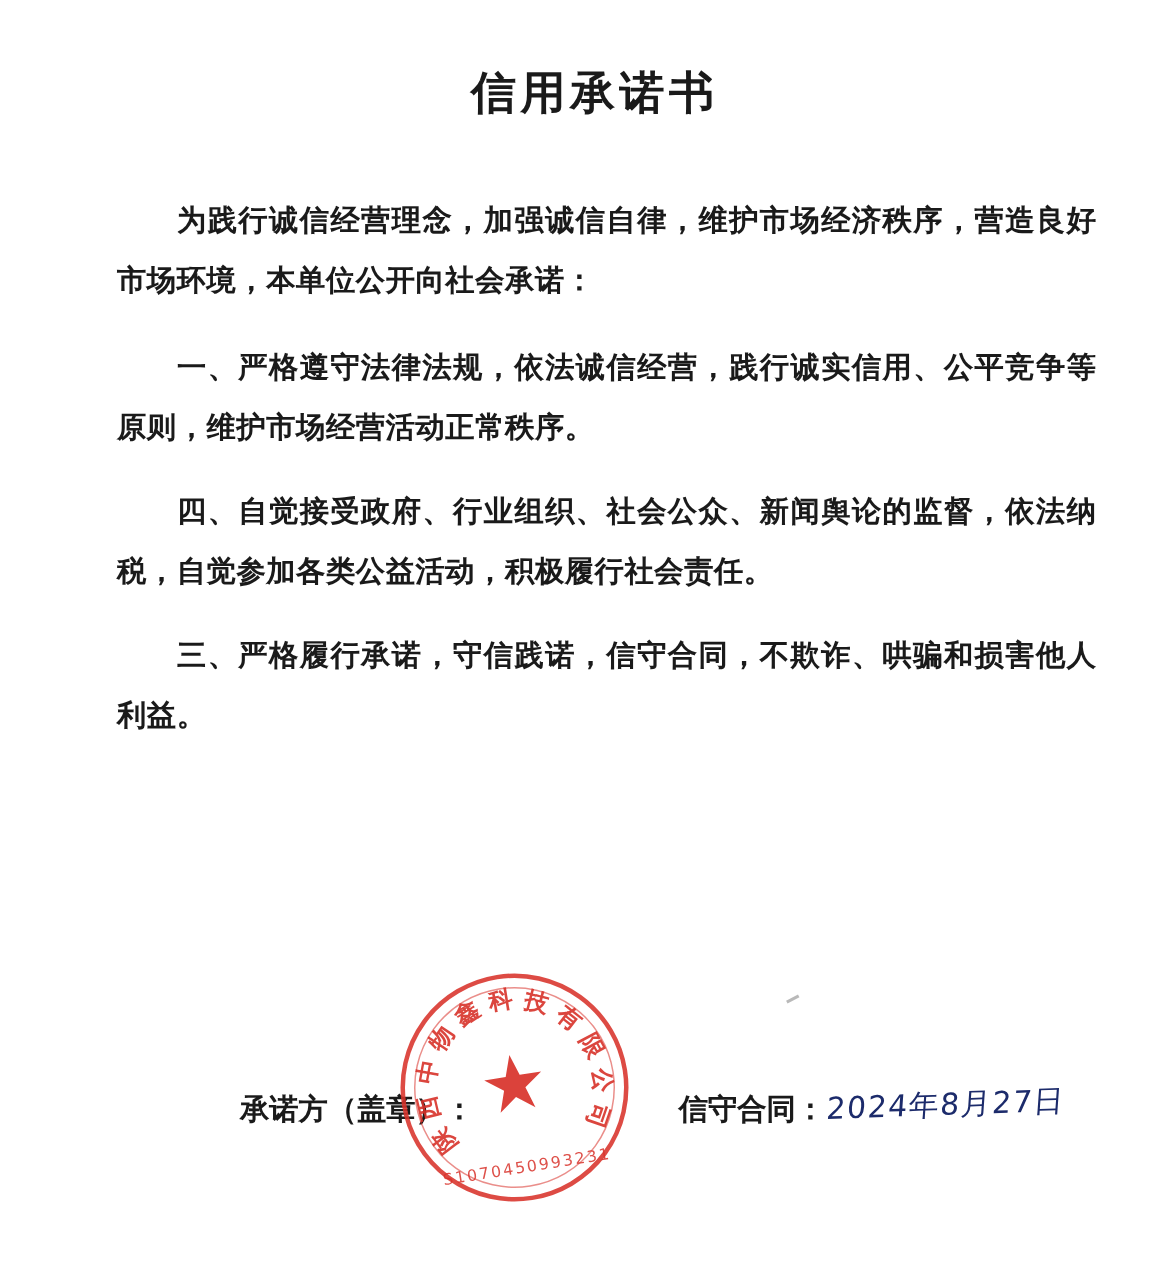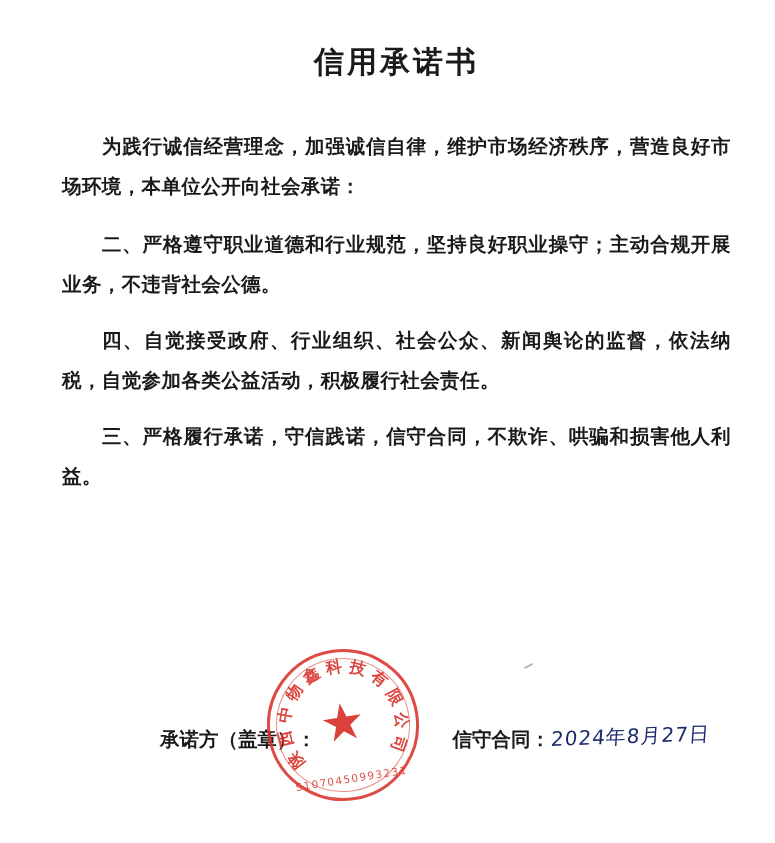--- a/index.html
+++ b/index.html
@@ -28,21 +28,21 @@
     font-weight: bold;
     letter-spacing: 3px;
     margin: 16px 0 44px 0;
     font-family: "DejaVu Serif", serif;
   }
   .para {
     font-size: 19.5px;
     line-height: 40px;
     text-align: justify;
     text-justify: inter-ideograph;
-    margin: 0 0 16px 0;
+    margin: 0 0 16px 16px;
     text-indent: 40px;
     font-family: "DejaVu Serif", serif;
     font-weight: bold;
     letter-spacing: 0.4px;
   }
   .para.intro {
     margin-bottom: 18px;
   }
   .signature-area {
     position: absolute;
@@ -150,21 +150,21 @@
   }
 </style>
 </head>
 <body>
 
 <div class="page">
 
   <h1 class="doc-title">信用承诺书</h1>
 
   <p class="para intro">为践行诚信经营理念，加强诚信自律，维护市场经济秩序，营造良好市场环境，本单位公开向社会承诺：</p>
-  <p class="para">二、严格遵守职业道德和行业规范，坚持良好职业操守；主动合规开展业务，不违背社会公德。</p>
+  <p class="para">一、严格遵守法律法规，依法诚信经营，践行诚实信用、公平竞争等原则，维护市场经营活动正常秩序。</p>
   <p class="para">四、自觉接受政府、行业组织、社会公众、新闻舆论的监督，依法纳税，自觉参加各类公益活动，积极履行社会责任。</p>
   <p class="para">三、严格履行承诺，守信践诺，信守合同，不欺诈、哄骗和损害他人利益。</p>
 
   <div class="signature-area">
 
     <div class="scan-mark"></div>
 
     <div class="promisor">承诺方（盖章）：</div>
 
     <div class="seal">

